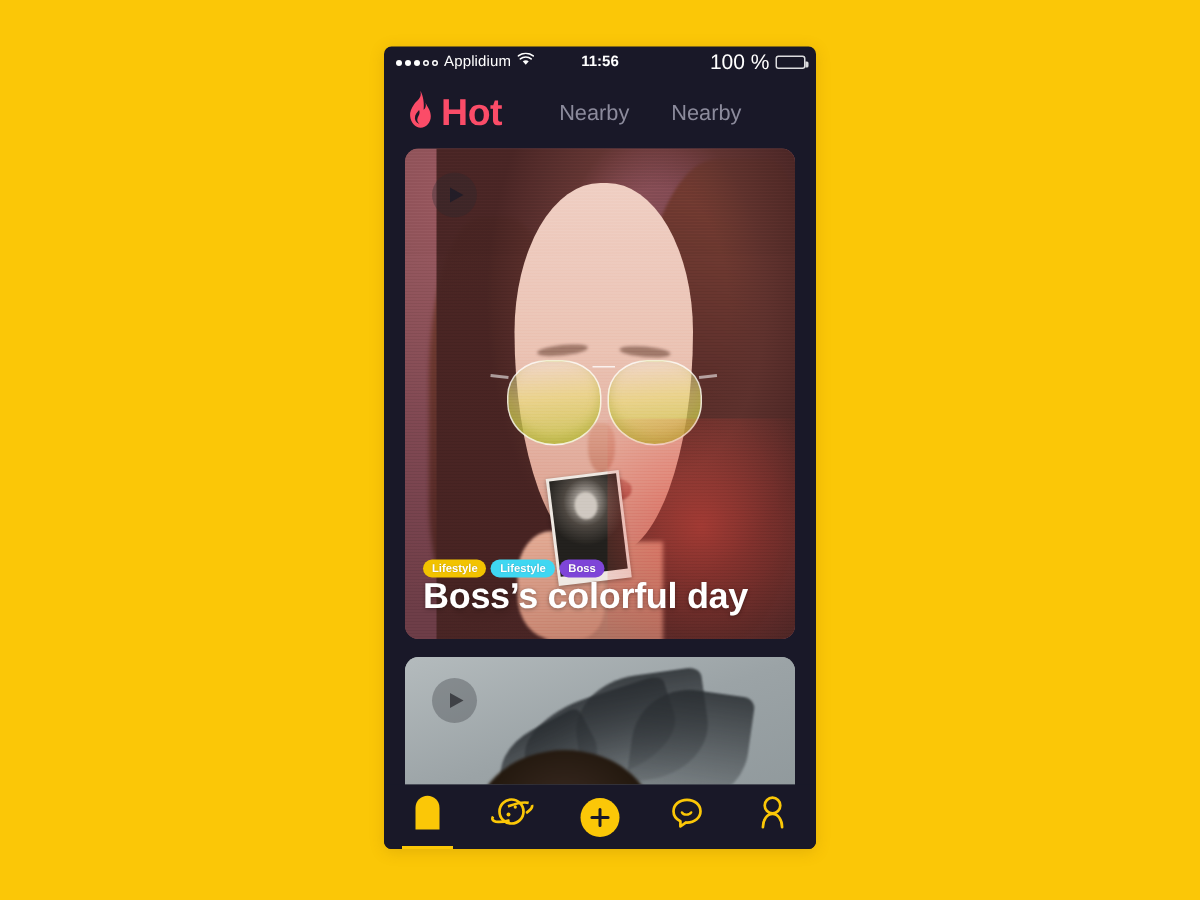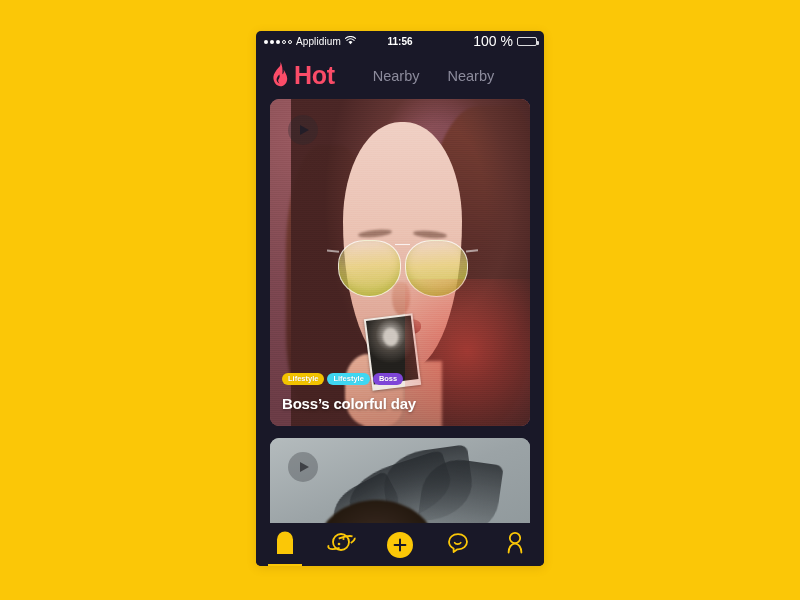--- a/index.html
+++ b/index.html
@@ -357,21 +357,21 @@
     border-radius: 9px;
     color: #ffffff;
     line-height: 1;
     white-space: nowrap;
     text-shadow: 0 0 1px rgba(0,0,0,0.25);
   }
   .card-title {
     position: absolute;
     left: 12px; bottom: 14px;
     color: #ffffff;
-    font-size: 15px;
+    font-size: 24px;
     font-weight: bold;
     letter-spacing: -0.2px;
     text-shadow: 0 1px 3px rgba(0,0,0,0.35);
   }
 
   
   #tabbar {
     position: absolute;
     left: 0; right: 0; bottom: 0;
     height: 43px;

